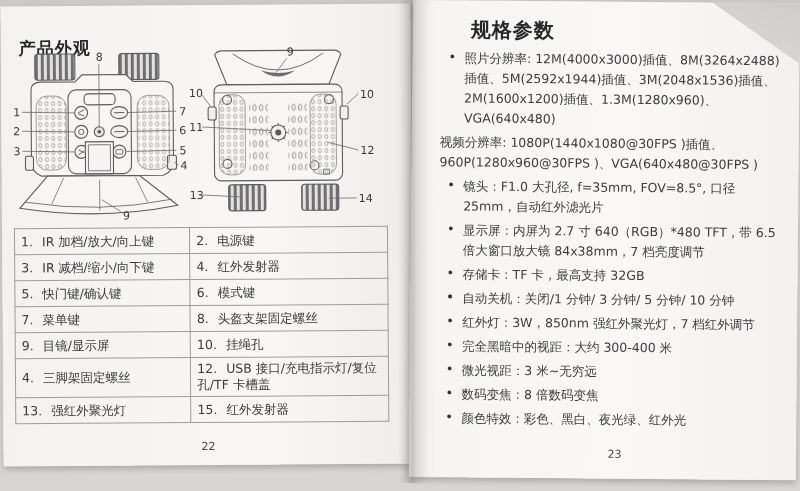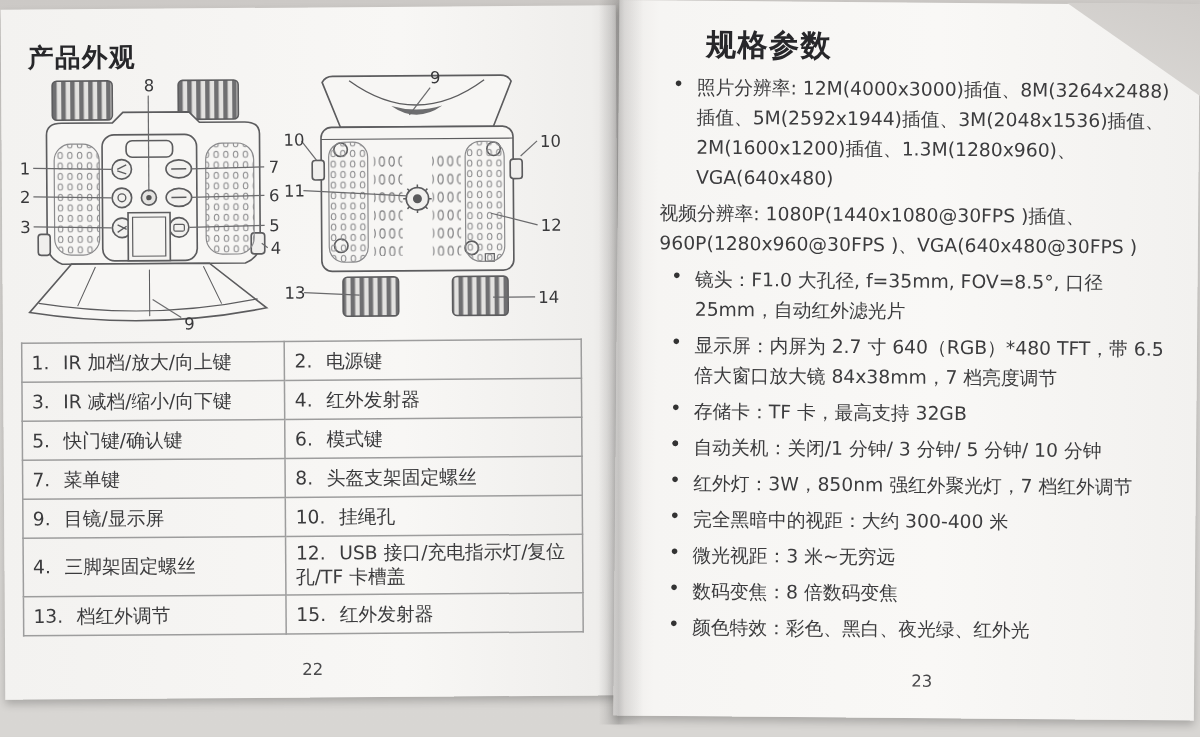--- a/index.html
+++ b/index.html
@@ -34,21 +34,21 @@
   }
   .corner-cut{
     position:absolute;right:-1px;top:-1px;width:100px;height:62px;
     background:linear-gradient(200deg,#cfccc9,#dcdad7);
     clip-path:polygon(10% 0,100% 0,100% 100%);
   }
   .page-title{
     position:absolute;font-weight:bold;color:#27272a;
     font-size:17px;letter-spacing:1px;
   }
-  .page-left .page-title{left:18px;top:21px;}
+  .page-left .page-title{left:18px;top:31px;}
   .page-right .page-title{left:58px;top:16px;font-size:20px;}
   .diagram-wrap{position:absolute;left:10px;top:38px;width:390px;height:184px;}
   .parts-table{
     position:absolute;left:12px;top:222px;width:374px;
     border-collapse:collapse;font-size:12.5px;color:#3b3b3d;
   }
   .parts-table td{
     border:1.2px solid #9d9d9d;padding:3px 6px;height:19px;
     vertical-align:middle;line-height:16px;
   }
@@ -228,21 +228,21 @@
         </tr>
         <tr>
           <td class="lcol"><span class="no">9.</span><span>目镜/显示屏</span></td>
           <td><span class="no">10.</span><span>挂绳孔</span></td>
         </tr>
         <tr>
           <td class="lcol"><span class="no">4.</span><span>三脚架固定螺丝</span></td>
           <td><span class="no">12.</span><span>USB 接口/充电指示灯/复位孔/TF 卡槽盖</span></td>
         </tr>
         <tr>
-          <td class="lcol"><span class="no">13.</span><span>档红外调节</span></td>
+          <td class="lcol"><span class="no">13.</span><span>强红外聚光灯</span></td>
           <td><span class="no">15.</span><span>红外发射器</span></td>
         </tr>
       </tbody>
     </table>
 
     <div class="pagenum">22</div>
   </div>
 
   <div class="page page-right">
     <div class="corner-cut"></div>

